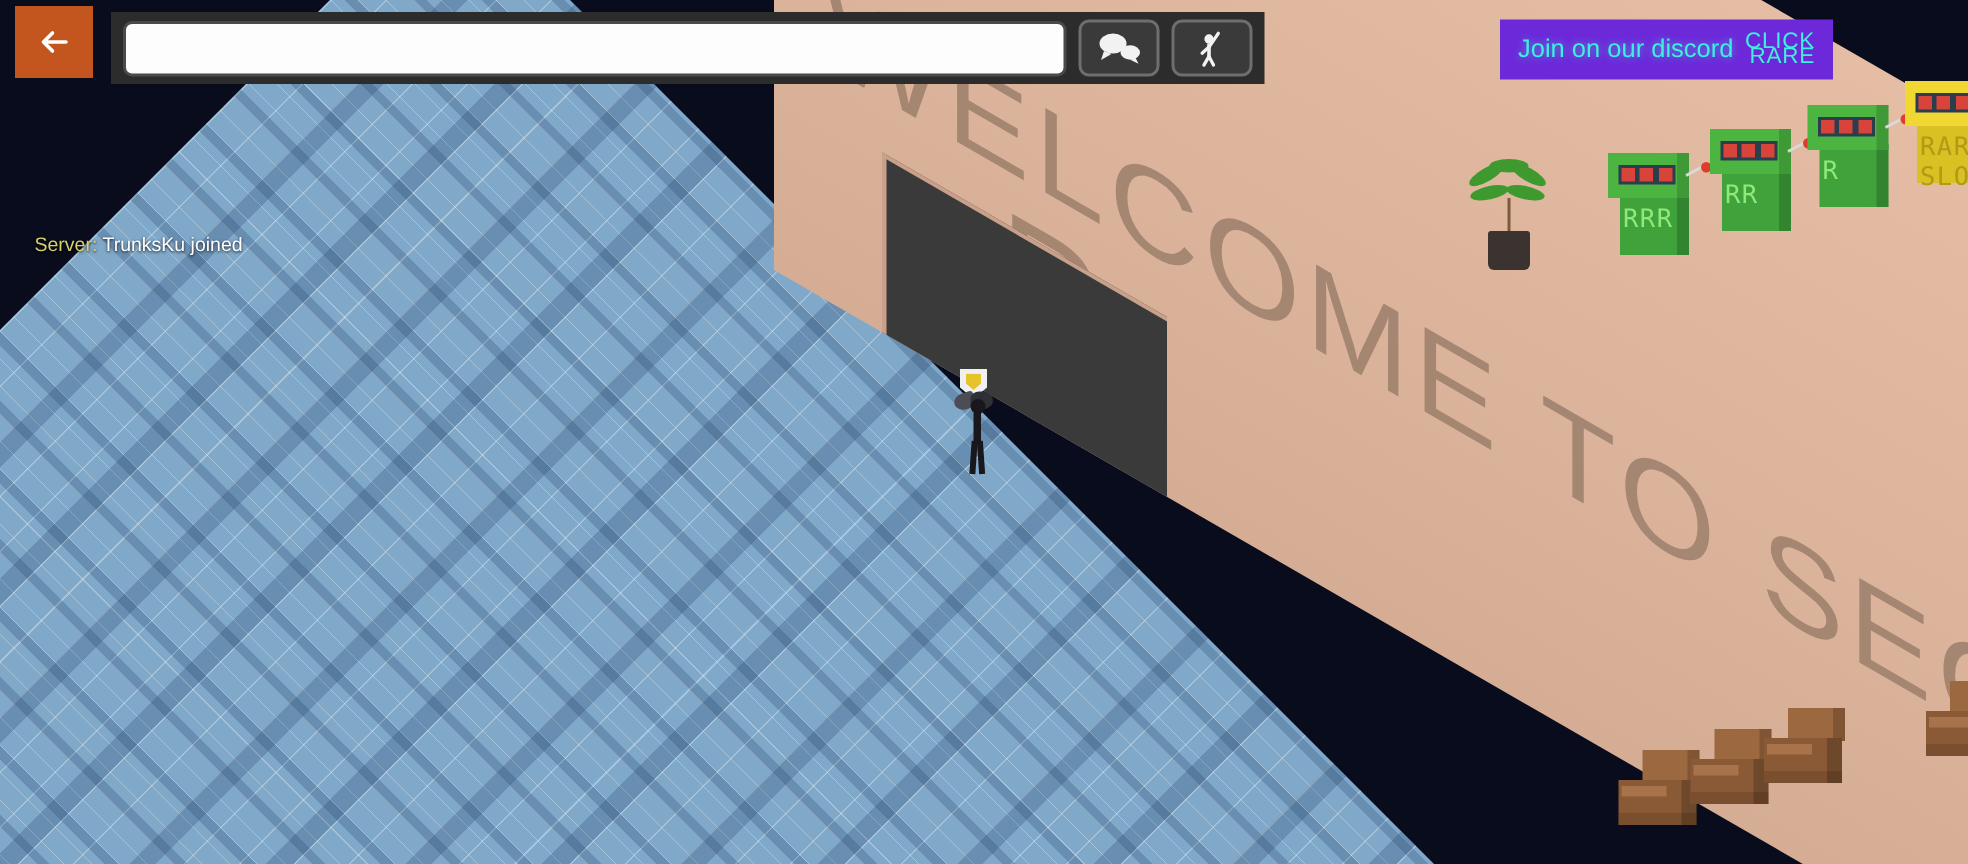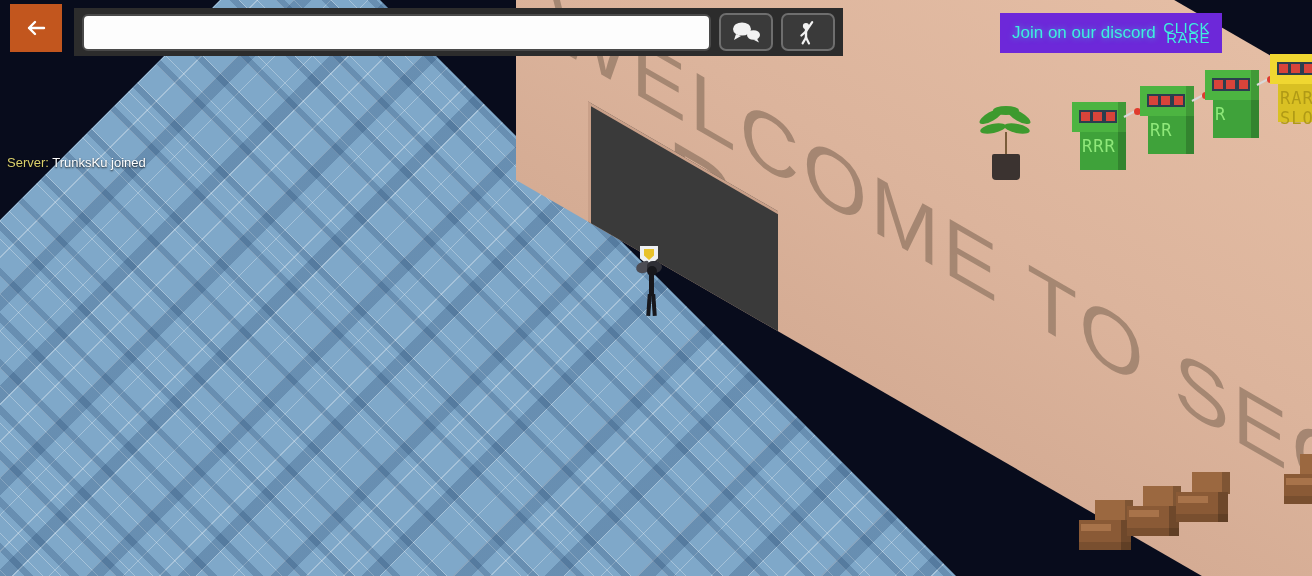--- a/index.html
+++ b/index.html
@@ -201,21 +201,21 @@
     text-shadow:0 0 6px rgba(62,240,222,.6);
     white-space:nowrap;
   }
   .discord-banner .cta {
     margin-left:auto; text-align:right;
     font-size:15px; line-height:10px;
     color:#3ef0de; letter-spacing:.5px;
   }
 
   .server-msg {
-    position:absolute; left:7px; top:155px;
+    position:absolute; left:23px; top:155px;
     font-size:13px; z-index:15;
     text-shadow:0 1px 2px rgba(0,0,0,.9);
   }
   .server-msg .tag { color:#d9cf6b; }
   .server-msg .txt { color:#ffffff; }
 </style>
 </head>
 <body>
 
 <div id="stage">

